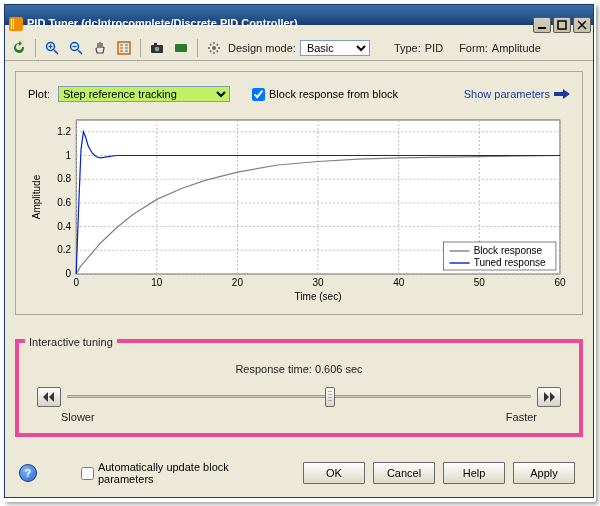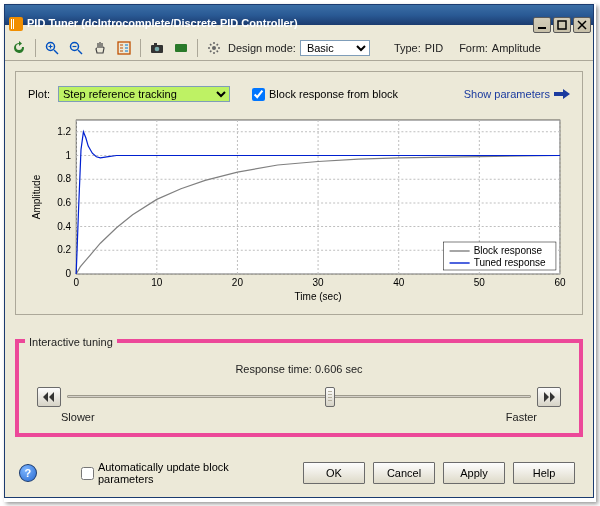--- a/index.html
+++ b/index.html
@@ -230,19 +230,19 @@
     <div class="bottom-row">
       <div class="helpicon">?</div>
       <div style="width:28px"></div>
       <label class="checkbox-wrap">
         <input type="checkbox" id="cb2" style="">
         <span>Automatically update block parameters</span>
       </label>
       <div class="spacer"></div>
       <button class="btn">OK</button>
       <button class="btn">Cancel</button>
+      <button class="btn">Help</button>
       <button class="btn">Apply</button>
-      <button class="btn">Help</button>
     </div>
 
   </div>
 </div>
 </div>
 
 </body></html>

